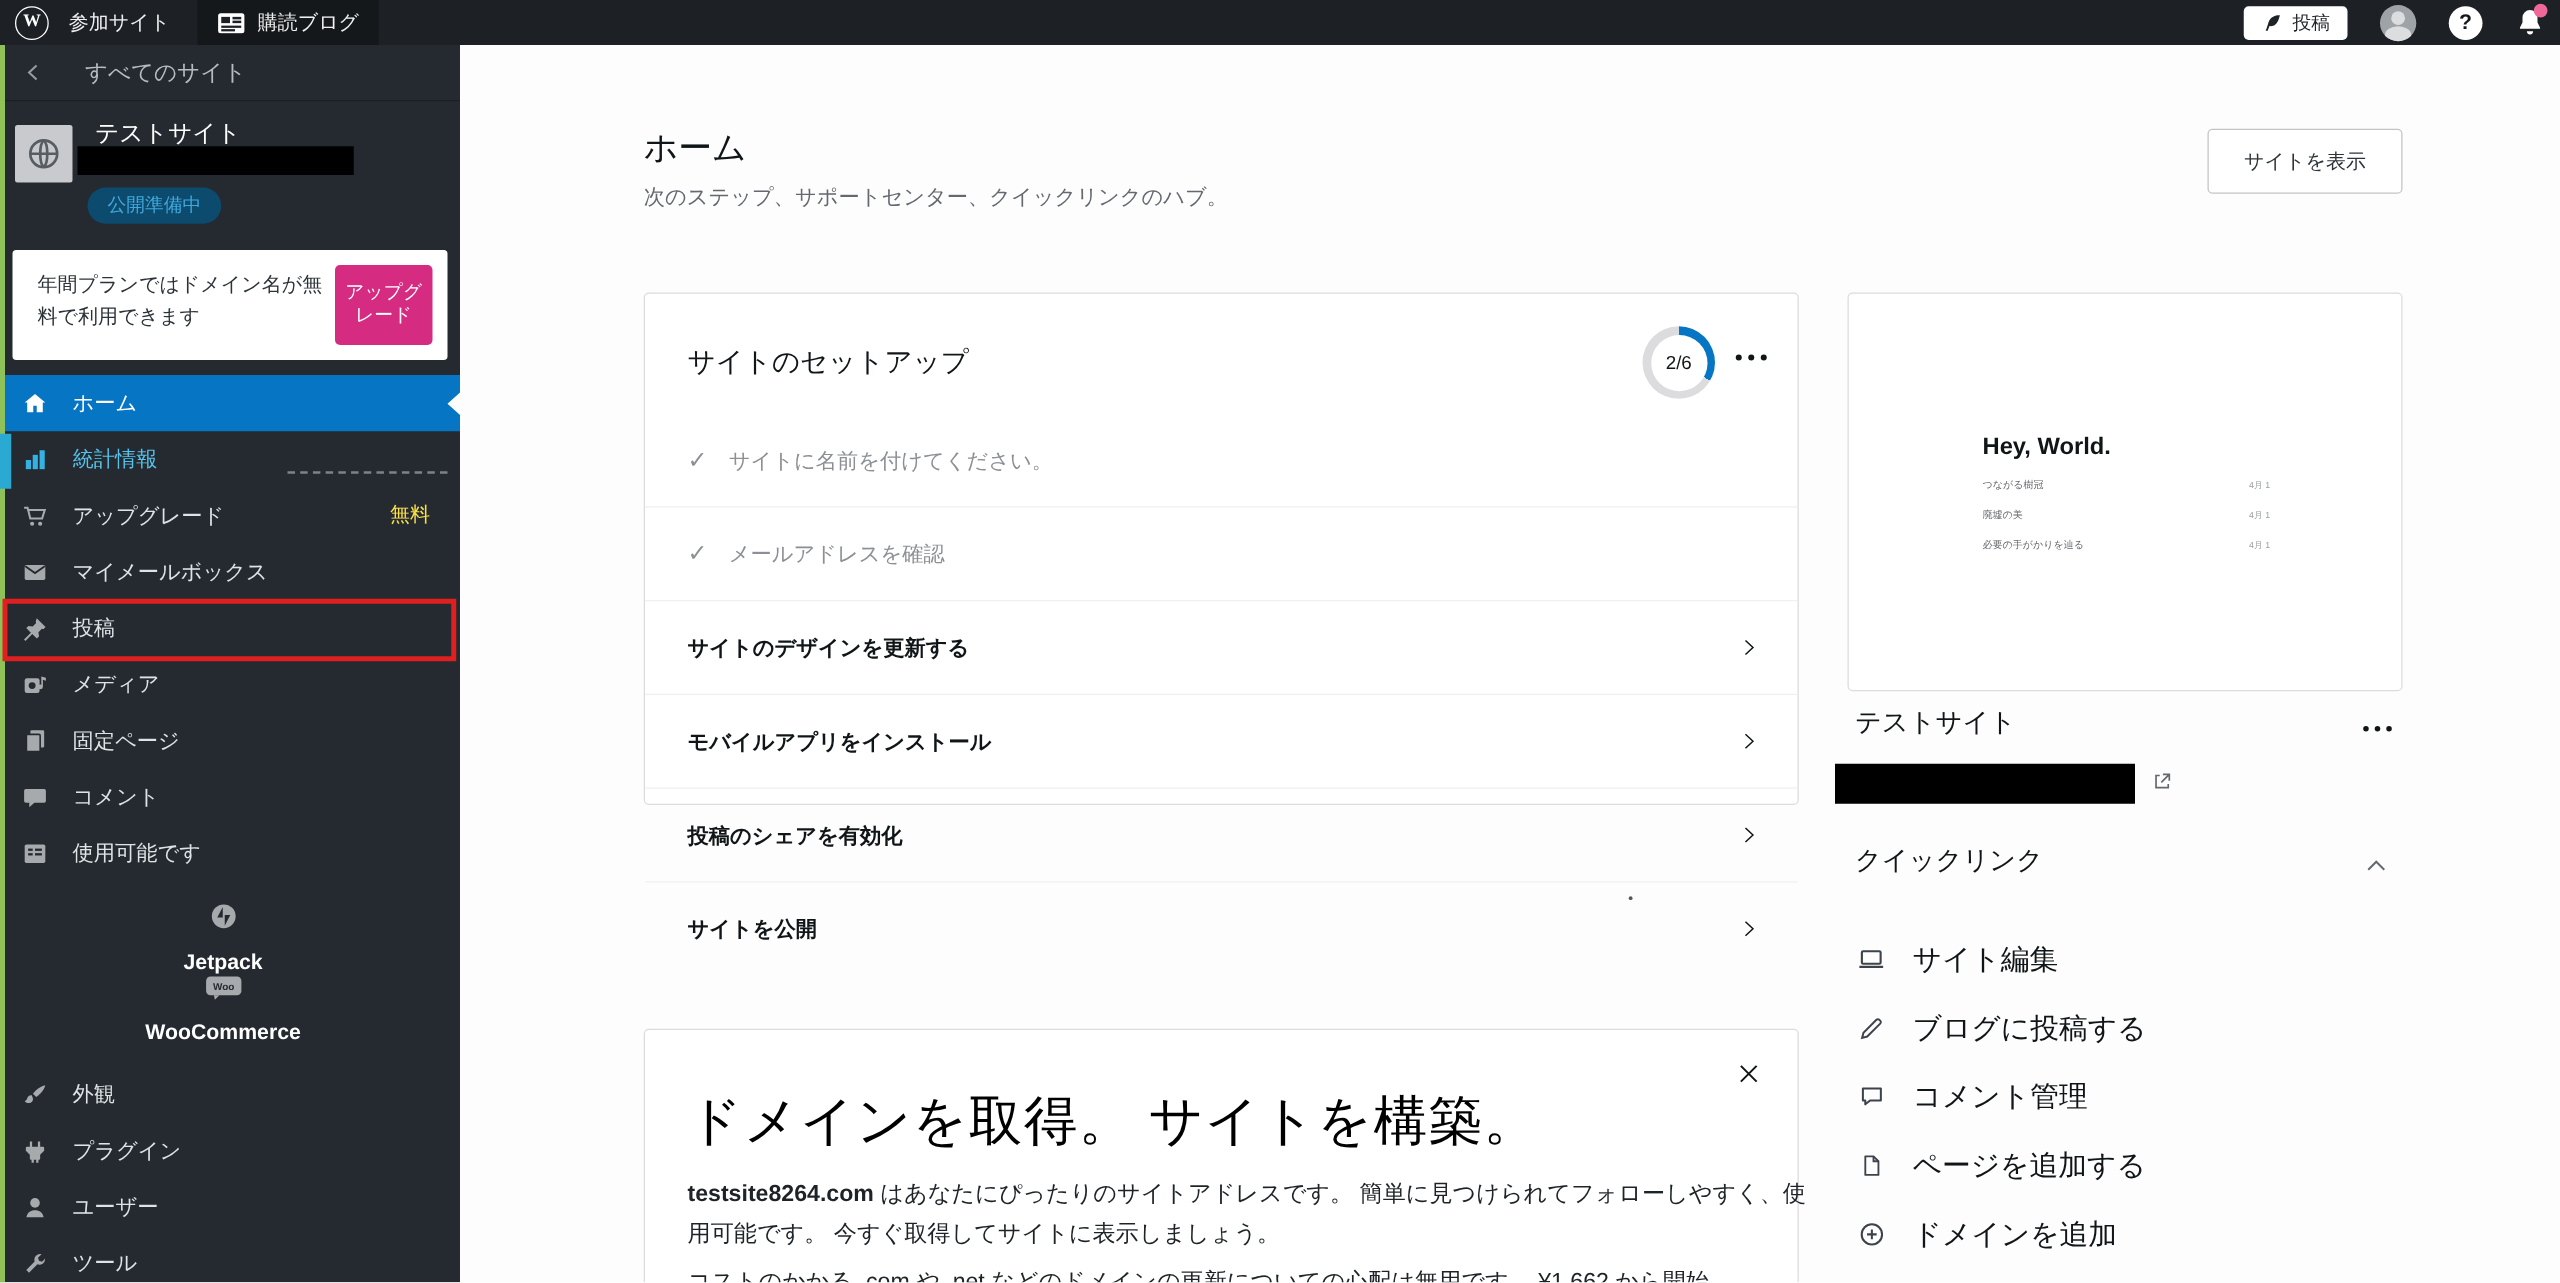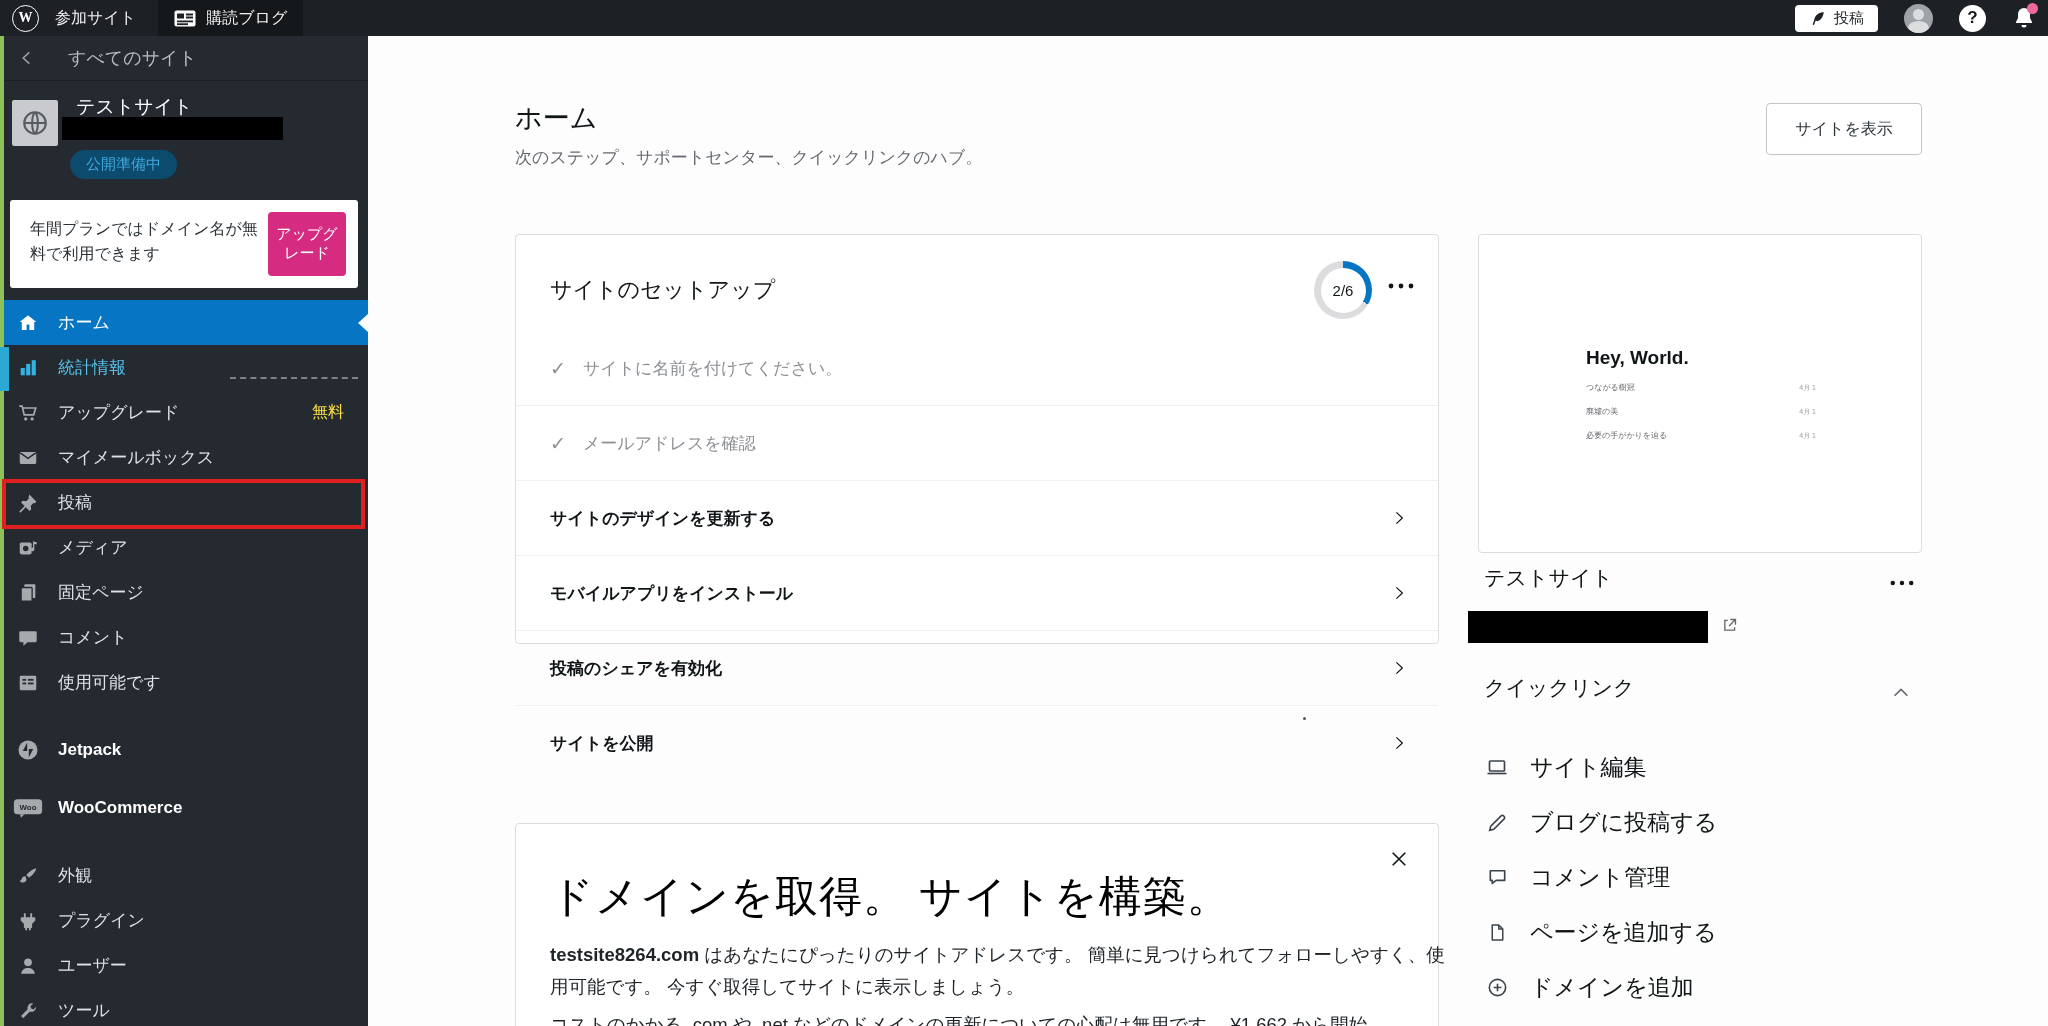--- a/index.html
+++ b/index.html
@@ -38,21 +38,21 @@
   .status-badge{position:absolute;left:70px;top:114px;background:#0c4a6e;color:#3fa9dc;font-size:15px;
                 padding:5px 16px;border-radius:15px;white-space:nowrap;}
   .upgrade-card{position:absolute;left:10px;top:164px;width:348px;height:88px;background:#fff;border-radius:3px;color:#2c3338;}
   .upgrade-text{position:absolute;left:20px;top:17px;width:236px;font-size:16px;line-height:1.55;}
   .upgrade-btn{position:absolute;right:12px;top:12px;width:78px;height:64px;background:#d52c82;border-radius:4px;color:#fff;
                font-size:15px;display:flex;align-items:center;justify-content:center;text-align:center;line-height:1.25;
                word-break:break-all;padding:2px;box-sizing:border-box;cursor:pointer;}
   .smenu{position:absolute;top:264px;left:0;right:0;}
   .smenu-item{position:relative;height:45px;display:flex;align-items:center;padding:0 24px 0 13px;gap:15px;font-size:17px;
               color:#dfe3e6;white-space:nowrap;cursor:pointer;}
-  .smenu-item.tall{height:58px;}
+  .smenu-item.tall{height:58px;flex-direction:column;}
   .smenu-item.gap{margin-top:16px;}
   .smenu-item.active{background:#0675c4;color:#fff;}
   .smenu-item.active::after{content:"";position:absolute;right:0;top:50%;transform:translateY(-50%);
               border-top:9px solid transparent;border-bottom:9px solid transparent;border-right:10px solid #fdfdfd;}
   .smenu-item .mi{width:30px;display:flex;justify-content:center;}
   .stats-label{color:#56c0e8;}
   .brand-label{font-weight:bold;color:#fff;}
   .free-badge{margin-left:auto;color:#fde047;font-size:16px;}
   .row-annotation{position:absolute;left:2px;right:3px;top:-1px;bottom:-4px;border:4px solid #e01f1f;pointer-events:none;z-index:6;}
   .stats-dash{position:absolute;left:230px;top:341px;width:128px;border-top:2px dashed #7d8288;z-index:4;}

